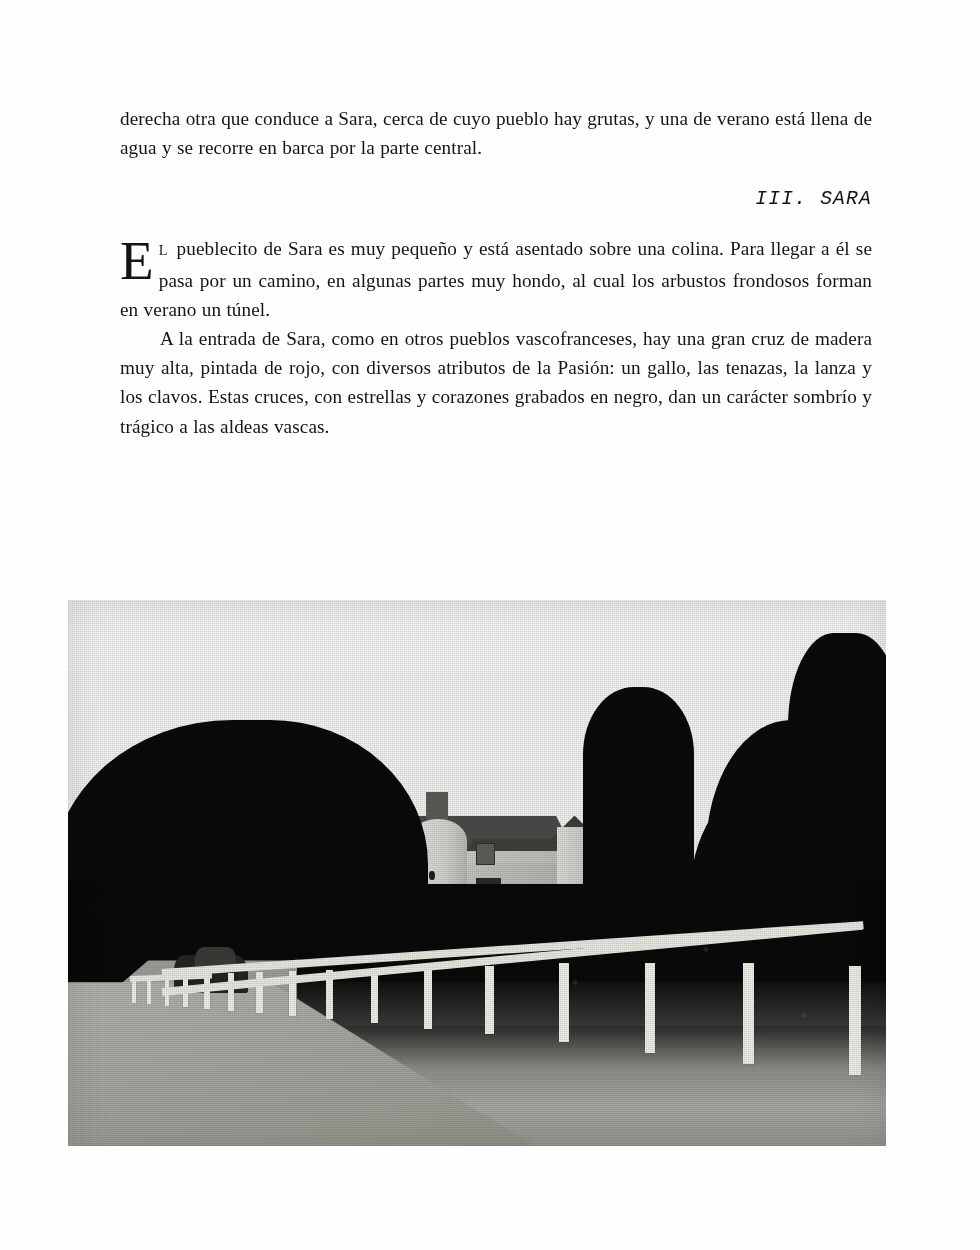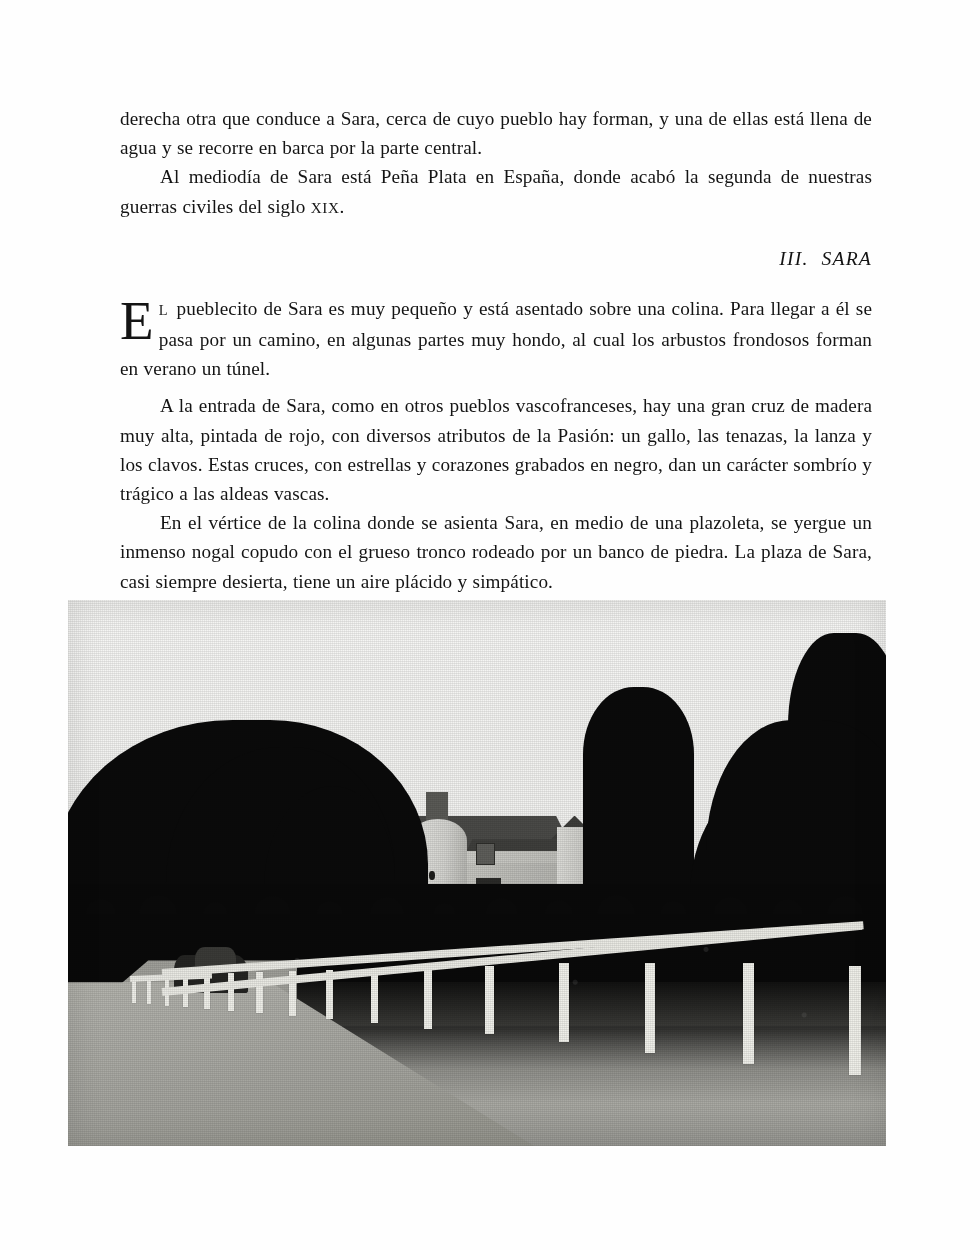--- a/index.html
+++ b/index.html
@@ -41,20 +41,21 @@
   
   .section-heading {
     margin: 0;
     padding-top: 26px;
     padding-bottom: 24px;
     text-align: right;
     font-size: 19.6px;
     font-style: italic;
     letter-spacing: 1.2px;
     font-weight: normal;
+    font-family: Liberation Mono, monospace;
   }
   .section-heading .num { margin-right: 13px; }
 
   
   .dropcap-para {
     margin: 0;
     font-size: 19.2px;
     line-height: 29.2px;
     text-align: justify;
     letter-spacing: 0.1px;
@@ -68,21 +69,21 @@
     padding-top: 4px;
     font-family: "Liberation Serif", "DejaVu Serif", serif;
   }
   .smallcaps-lead {
     font-size: 14.4px;
     letter-spacing: 1px;
     padding-right: 2px;
   }
   .sc { font-size: 15.2px; letter-spacing: 0.6px; }
 
-  .gap-after-para { margin-top: 8px; }
+  .gap-after-para { margin-top: 0px; }
 
   
   .figure {
     position: absolute;
     left: 68px;
     top: 600px;
     width: 818px;
     height: 546px;
   }
   .photo {
@@ -382,31 +383,29 @@
     opacity: .92;
   }
 </style>
 </head>
 <body>
 
 <div class="page">
 
   <div class="text-column">
 
-    <p class="para">derecha otra que conduce a Sara, cerca de cuyo pueblo hay forman, y una de ellas está llena de agua y se recorre en barca por la parte central.</p>
-
-    <p class="para indent"><span>Al mediodía de Sara está Peña Plata en España, donde acabó la segunda de nuestras guerras civiles del siglo </span><span class="sc">XIX</span><span>.</span></p>
+    <p class="para">derecha otra que conduce a Sara, cerca de cuyo pueblo hay grutas, y una de verano está llena de agua y se recorre en barca por la parte central.</p>
+
 
     <h2 class="section-heading"><span class="num">III.</span><span>SARA</span></h2>
 
     <p class="dropcap-para"><span class="dropcap">E</span><span class="smallcaps-lead">L</span><span> pueblecito de Sara es muy pequeño y está asentado sobre una colina. Para llegar a él se pasa por un camino, en algunas partes muy hondo, al cual los arbustos frondosos forman en verano un túnel.</span></p>
 
     <p class="para indent gap-after-para">A la entrada de Sara, como en otros pueblos vascofranceses, hay una gran cruz de madera muy alta, pintada de rojo, con diversos atributos de la Pasión: un gallo, las tenazas, la lanza y los clavos. Estas cruces, con estrellas y corazones grabados en negro, dan un carácter sombrío y trágico a las aldeas vascas.</p>
 
-    <p class="para indent">En el vértice de la colina donde se asienta Sara, en medio de una plazoleta, se yergue un inmenso nogal copudo con el grueso tronco rodeado por un banco de piedra. La plaza de Sara, casi siempre desierta, tiene un aire plácido y simpático.</p>
 
   </div>
 
   <div class="figure">
     <div class="photo">
 
       <div class="sky"></div>
 
       <div class="treemass tree-farright"></div>
 

